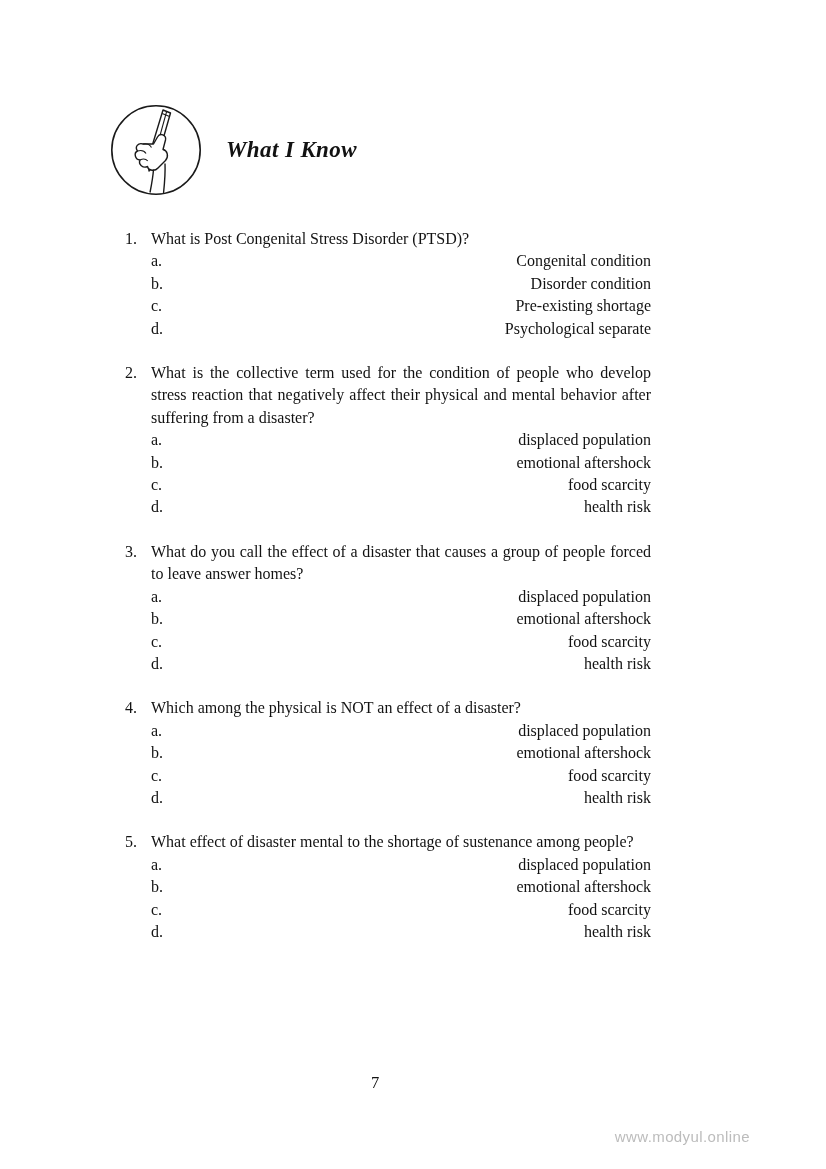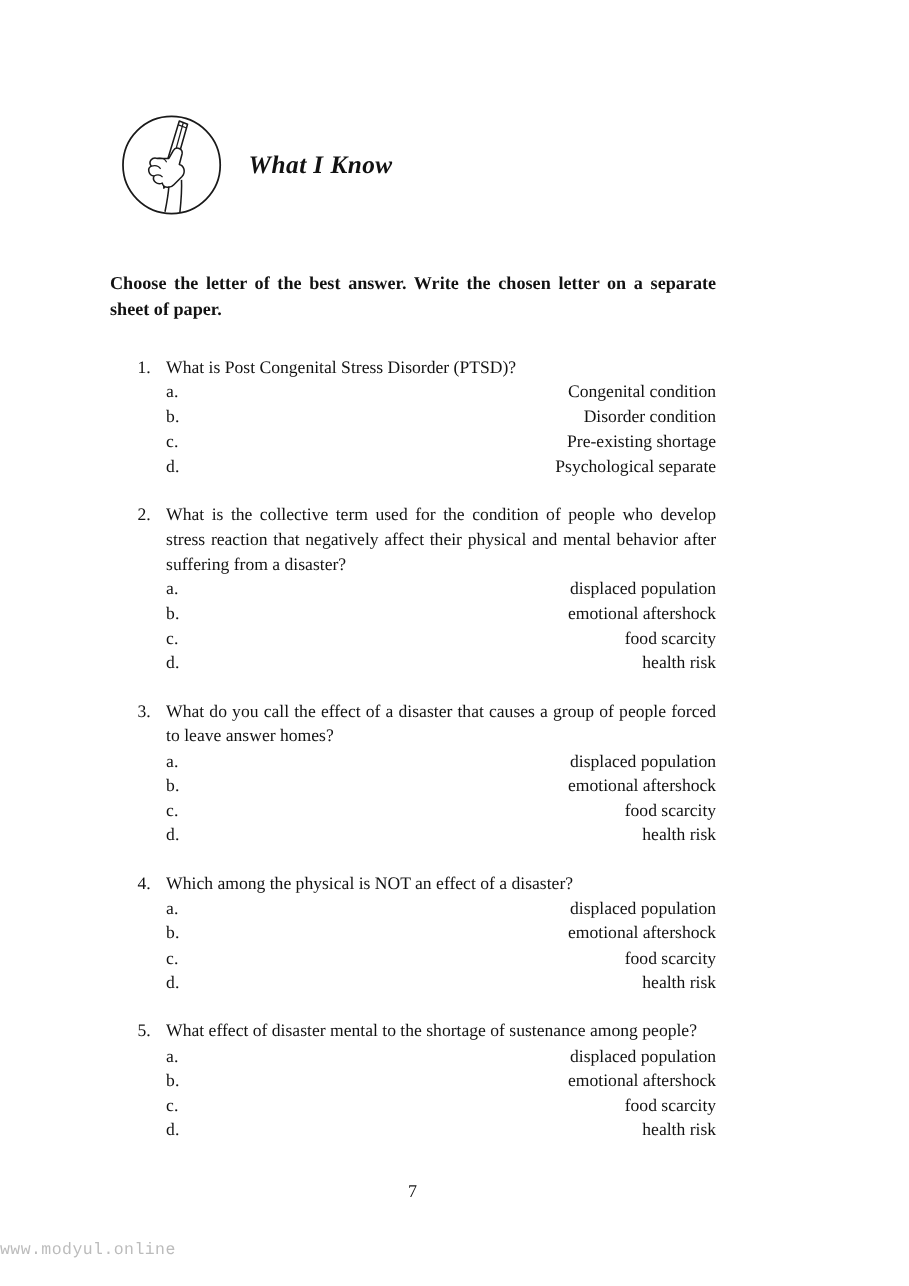--- a/index.html
+++ b/index.html
@@ -91,25 +91,25 @@
     bottom: 76px;
     text-align: center;
     font-size: 16.5px;
     color: #121212;
   }
   .watermark {
     position: absolute;
     left: 0;
     right: 0;
     bottom: 24px;
-    text-align: left;
+    text-align: right;
     font-size: 15px;
     letter-spacing: 0.4px;
     color: #bcbcbc;
-    font-family: Liberation Mono, monospace;
+    font-family: Liberation Sans, sans-serif;
   }
 </style>
 </head>
 <body>
 
 <div class="page">
   <div class="content">
 
     <div class="header">
       <div class="icon-wrap">
@@ -126,21 +126,20 @@
           <path d="M27.5 47 C31 46 34.5 47 36 49.5" fill="none" stroke="#1a1a1a" stroke-width="1.1"></path>
           <path d="M30 56 C33 54.5 36 55 37.8 57" fill="none" stroke="#1a1a1a" stroke-width="1.1"></path>
 
           <path d="M43.5 65.5 C43 73 41.5 81 40 88.5" fill="none" stroke="#1a1a1a" stroke-width="1.4"></path>
           <path d="M55 59.5 C55.5 69.5 54.5 80 53.5 89.5" fill="none" stroke="#1a1a1a" stroke-width="1.4"></path>
         </svg>
       </div>
       <div class="page-title">What I Know</div>
     </div>
 
-    <div class="instruction">Choose the letter of the best answer. Write the chosen letter on a separate sheet of paper.</div>
 
     <div class="questions">
         <div class="question">
           <div class="q-row">
             <div class="q-num">1.</div>
             <div class="q-text">What is Post Congenital Stress Disorder (PTSD)?</div>
           </div>
           <div class="choices">
             <div class="choice">
               <div class="c-letter">a.</div>

